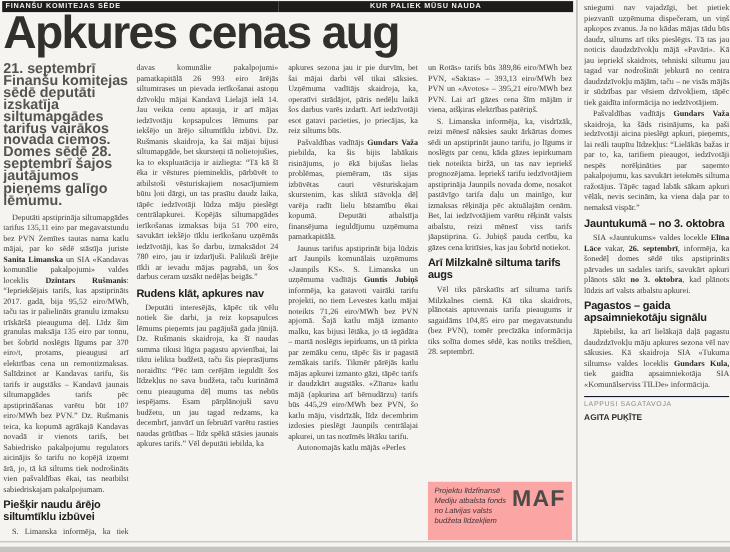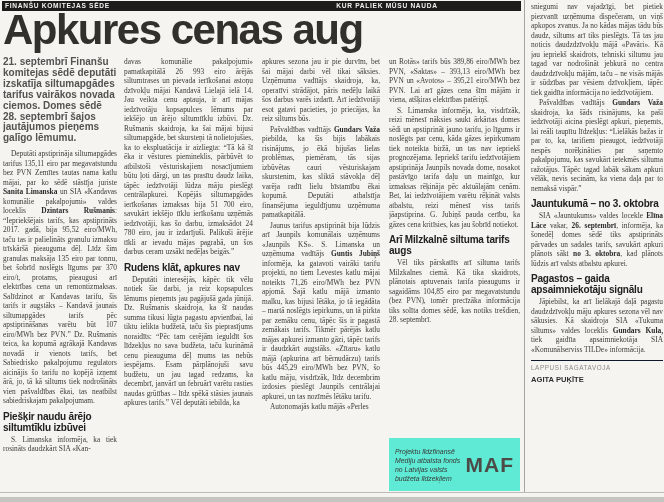--- a/index.html
+++ b/index.html
@@ -15,28 +15,28 @@
             line-height:44px;letter-spacing:-1.5px;color:#31302d;white-space:nowrap;}
   .col{position:absolute;top:57px;height:433px;overflow:hidden;text-align:justify;
        font-size:7.4px;line-height:9.5px;}
   .col1{left:3px;width:114px;}
   .col2{left:124px;width:129px;}
   .col3{left:262px;width:118px;}
   .col4{left:389px;width:131px;height:378px;}
   .sidebar{position:absolute;left:531px;top:2px;width:132px;height:478px;overflow:hidden;
            text-align:justify;font-size:7.4px;line-height:9.5px;}
   .lead{margin:0 0 5px;font-family:"Liberation Sans",sans-serif;font-weight:bold;
-        font-size:10px;line-height:10.9px;color:#545350;text-align:left;}
+        font-size:13px;line-height:10.9px;color:#545350;text-align:left;}
   .sec-h{margin:5px 0 2px;font-family:"Liberation Sans",sans-serif;font-weight:bold;
          font-size:10px;line-height:11px;letter-spacing:-.2px;color:#222120;text-align:left;}
   .p{margin:0 0 1px;}
   .ind{text-indent:8px;}
   .p b{font-weight:bold;color:#2c2b29;}
-  .maf{position:absolute;left:389px;top:438px;width:131px;height:53px;background:#5eead4;
-       display:flex;align-items:center;justify-content:space-between;padding:4px 6px;
+  .maf{position:absolute;left:389px;top:438px;width:131px;height:53px;background:#fca5a5;
+       display:flex;align-items:flex-start;justify-content:space-between;padding:4px 6px;
        box-sizing:border-box;}
   .maf-text{width:72px;font-family:"Liberation Sans",sans-serif;font-style:italic;
             font-size:6.9px;line-height:9px;color:#3a3937;text-align:left;}
   .maf-logo{font-family:"Liberation Sans",sans-serif;font-weight:900;font-size:21px;
             color:#4d4b48;letter-spacing:1px;}
   .vrule{position:absolute;left:524px;top:0;width:1px;height:493px;background:#a6a4a0;}
   .hrule-bottom{position:absolute;left:0;top:492px;width:664px;height:1px;background:#bdbbb7;}
   .page-edge{position:absolute;left:0;top:497px;width:664px;height:5px;background:#c6c4c0;}
   .credit{margin-top:6px;border-top:1px solid #0f172a;padding-top:2px;text-align:left;}
   .credit-label{font-family:"Liberation Sans",sans-serif;font-size:6.3px;

